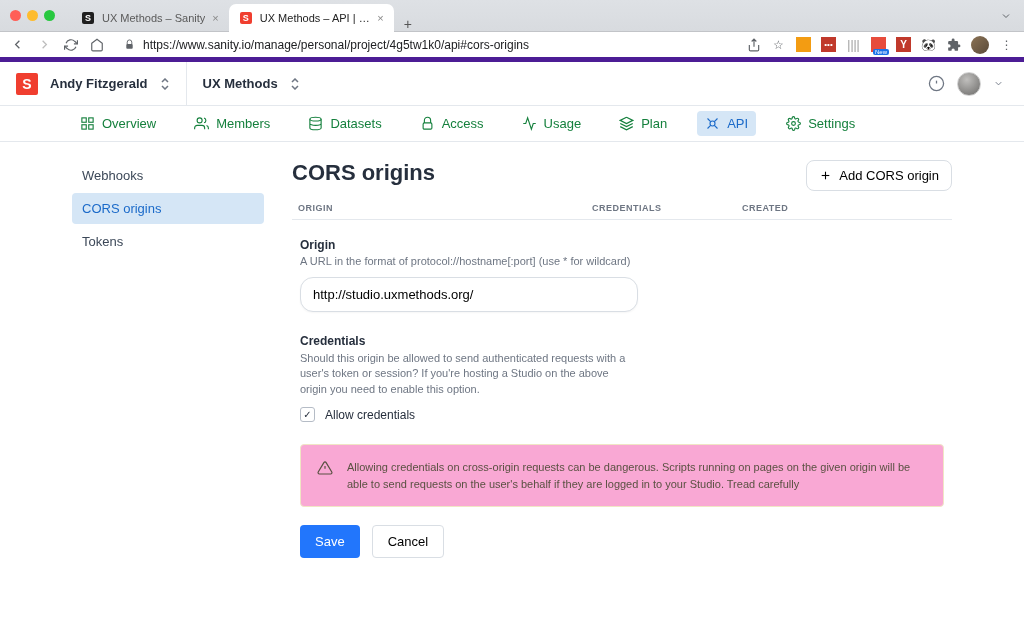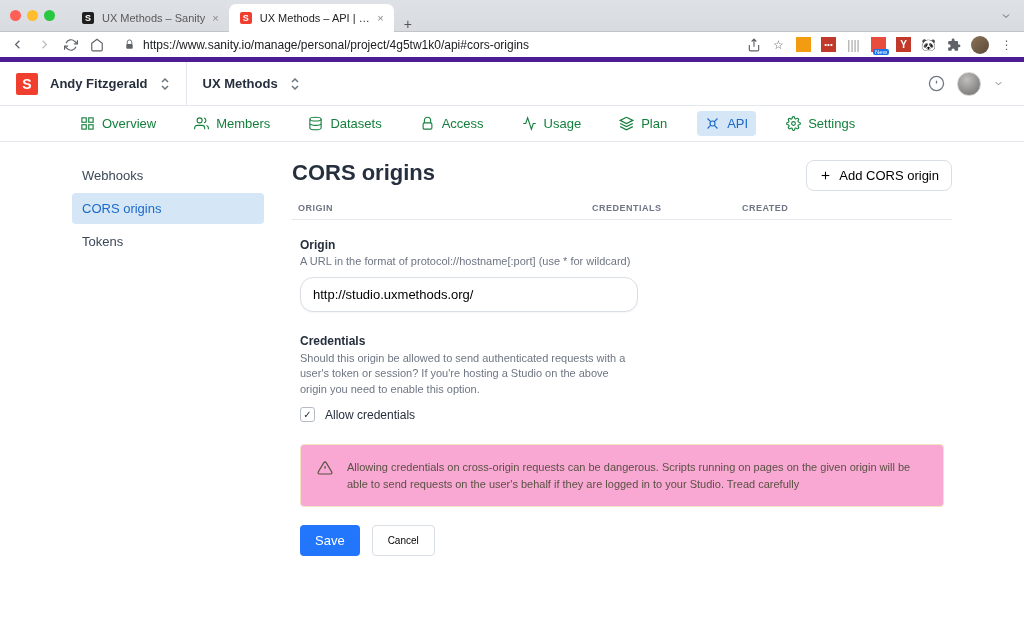--- a/index.html
+++ b/index.html
@@ -68,21 +68,21 @@
     .cred-block { margin-top: 22px; }
     .cred-desc { font-size: 11px; color: #6e7683; margin-bottom: 10px; max-width: 330px; line-height: 1.4; }
     .checkbox-row { display: flex; align-items: center; gap: 10px; font-size: 12px; }
     .chk { width: 15px; height: 15px; border: 1px solid #b5bcc6; border-radius: 3px; display: flex; align-items: center; justify-content: center; font-size: 10px; }
     
     .alert { display: flex; gap: 14px; background: #f9a8d4; border: 1px solid #f0e6c5; border-radius: 4px; padding: 14px 16px; margin: 22px 0 18px 0; font-size: 11px; color: #5a5142; line-height: 1.5; }
     .alert-icon { display: flex; flex-shrink: 0; margin-top: 1px; }
     
     .actions { display: flex; gap: 12px; margin-bottom: 30px; }
     .btn-primary { background: #2276FC; color: #fff; border: none; padding: 8px 15px; border-radius: 4px; font-size: 13px; cursor: pointer; font-weight: 500; }
-    .btn-cancel { background: #fff; border: 1px solid #d9dee4; padding: 8px 15px; border-radius: 4px; font-size: 10px; cursor: pointer; text-align: right; }
+    .btn-cancel { background: #fff; border: 1px solid #d9dee4; padding: 8px 15px; border-radius: 4px; font-size: 13px; cursor: pointer; text-align: right; }
     
     svg { display: block; }
   </style>
 </head>
 <body>
 
 <div class="chrome-top">
   <div class="mac-dots">
     <div class="mac-dot red"></div>
     <div class="mac-dot yellow"></div>

